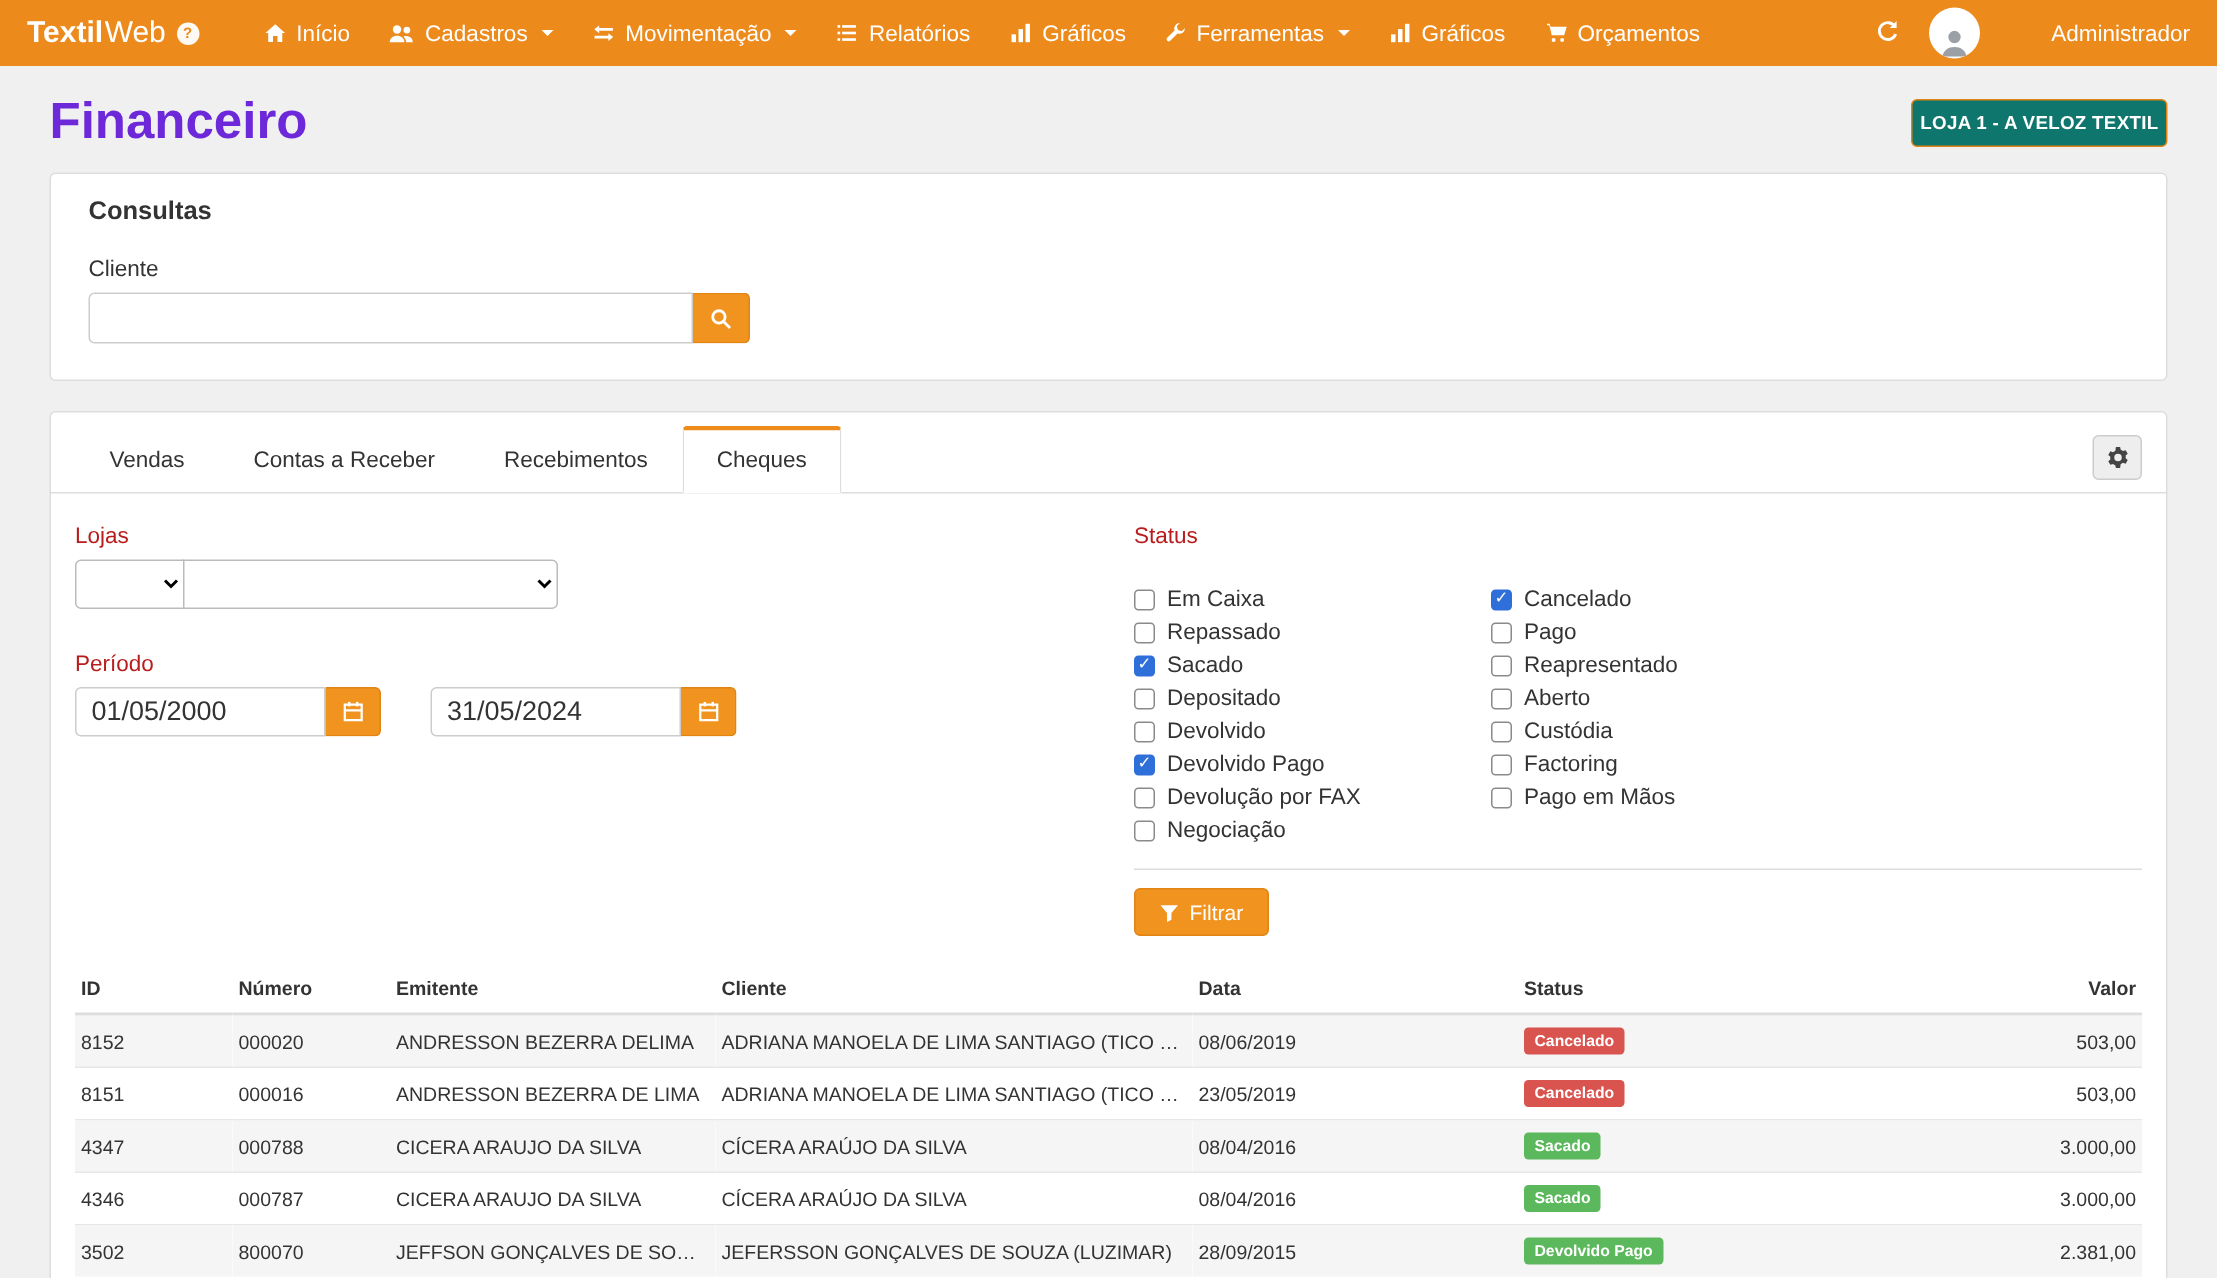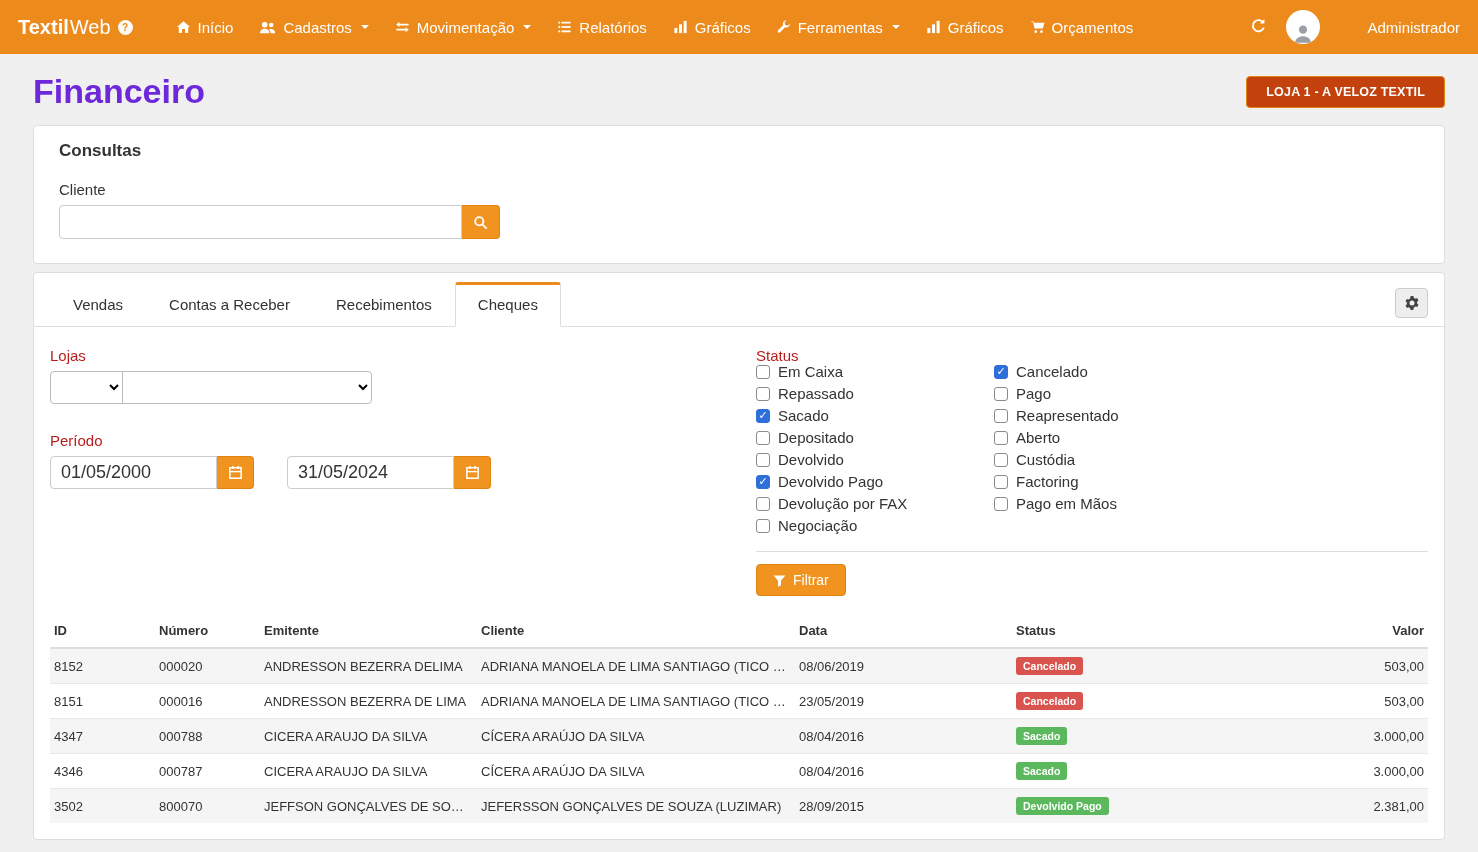--- a/index.html
+++ b/index.html
@@ -5,43 +5,43 @@
   * { box-sizing: border-box; margin: 0; padding: 0; }
   html,body { width:1478px; }
   body {
     font-family: "Liberation Sans", sans-serif;
     background: #f0f0f0;
     min-height: 852px;
     overflow: hidden;
     color: #333;
   }
   
-  .navbar { display:flex; align-items:center; height:54px; background:#ed8a1c; padding:0 18px; color:#fff; }
+  .navbar { display:flex; align-items:center; height:44px; background:#ed8a1c; padding:0 18px; color:#fff; }
   .brand { display:flex; align-items:center; gap:5px; font-size:20px; margin-right:30px; cursor:pointer; }
   .brand .b1 { font-weight:bold; }
   .brand .b2 { font-weight:400; }
   .help-badge { width:15px; height:15px; border-radius:50%; background:rgba(255,255,255,.95); color:#ed8a1c; font-size:10px; font-weight:bold; display:inline-flex; align-items:center; justify-content:center; margin-left:2px; }
   .nav-items { display:flex; align-items:center; height:100%; }
   .nav-item { display:flex; align-items:center; gap:7px; padding:0 13px; height:100%; color:#fff; font-size:15px; cursor:pointer; white-space:nowrap; }
   .icon { display:inline-flex; align-items:center; justify-content:center; }
   .icon svg { display:block; }
   .caret { width:0; height:0; border-left:4px solid transparent; border-right:4px solid transparent; border-top:4px solid #fff; margin-left:2px; }
   .nav-right { margin-left:auto; display:flex; align-items:center; gap:15px; }
   .icon-btn { background:none; border:none; color:#fff; cursor:pointer; padding:4px; }
   .avatar { width:34px; height:34px; border-radius:50%; background:#fff; display:flex; align-items:flex-end; justify-content:center; overflow:hidden; cursor:pointer; }
   .user-name { font-size:15px; cursor:pointer;margin-left:32px; }
 
   
   .page-header { display:flex; align-items:center; justify-content:space-between; padding:18px 33px 14px; }
   .page-title { font-size:34px; font-weight:700; color:#6d28d9; }
-  .store-btn { background:#c2410c; color:#fff; border:1px solid #e08414; border-radius:4px; font-weight:bold; font-size:12.5px; padding:8px 19px; cursor:pointer; font-family:inherit; letter-spacing:.2px; }
+  .store-btn { background:#0f766e; color:#fff; border:1px solid #e08414; border-radius:4px; font-weight:bold; font-size:12.5px; padding:8px 5px; cursor:pointer; font-family:inherit; letter-spacing:.2px; }
 
   
   .card { background:#fff; border:1px solid #ddd; border-radius:4px; margin:0 33px; }
-  .consultas { margin-bottom:8px; }
+  .consultas { margin-bottom:20px; }
   .card-title { font-size:17px; font-weight:600; color:#333; padding:15px 25px 8px; }
   .consultas-body { padding:12px 25px 24px; }
   .field-label { display:block; font-size:15px; color:#333; margin-bottom:7px; }
   .input-group { display:flex; width:441px; }
   .text-input { flex:1; height:34px; border:1px solid #ccc; border-radius:4px 0 0 4px; padding:0 10px; font-size:14px; font-family:inherit; color:#333; outline:none; }
   .btn-orange { background:#f0941f; border:1px solid #e08414; color:#fff; cursor:pointer; display:inline-flex; align-items:center; justify-content:center; font-family:inherit; }
   .search-btn { width:38px; height:34px; border-radius:0 4px 4px 0; border-left:none; }
 
   
   .tabs-card { padding-bottom:12px; margin-bottom:24px; }
@@ -58,21 +58,21 @@
   .group-label { font-size:15px; color:#b91c1c; }
   .selects-row { display:flex; margin-top:7px; }
   .select-small { width:73px; height:33px; border:1px solid #bbb; border-radius:4px 0 0 4px; background:#fff; font-family:inherit; }
   .select-large { width:250px; height:33px; border:1px solid #bbb; border-radius:0 4px 4px 0; margin-left:-1px; background:#fff; font-family:inherit; }
   .periodo { margin-top:28px; }
   .date-row { display:flex; gap:33px; margin-top:7px; }
   .date-group { display:flex; }
   .date-input { width:167px; height:33px; border:1px solid #ccc; border-radius:4px 0 0 4px; padding:0 10px; font-size:18px; color:#333; font-family:inherit; outline:none; }
   .cal-btn { width:37px; height:33px; border-radius:0 4px 4px 0; border-left:none; }
 
-  .status-cols { display:flex; margin-top:0; }
+  .status-cols { display:flex; margin-top:26px; }
   .status-col { width:238px; display:flex; flex-direction:column; gap:7px; }
   .status-col.second { flex:1; }
   .cb-row { display:flex; align-items:center; gap:8px; font-size:15px; color:#333; cursor:pointer; height:15px; }
   .cb { width:14px; height:14px; border:1px solid #8a8a8a; border-radius:3px; background:#fff; display:inline-flex; align-items:center; justify-content:center; font-size:11px; line-height:1; color:#fff; flex:0 0 14px; }
   .cb.checked { background:#2e6fd9; border-color:#2e6fd9; }
   .right-col hr { border:none; border-top:1px solid #ddd; margin:18px 0 0; }
   .filtrar-btn { margin-top:12px; padding:7px 16px; font-size:14px; border-radius:4px; display:inline-flex; gap:7px; align-items:center; }
 
   
   .results { width:100%; border-collapse:collapse; margin-top:18px; table-layout:fixed; font-size:13px; color:#333; }

